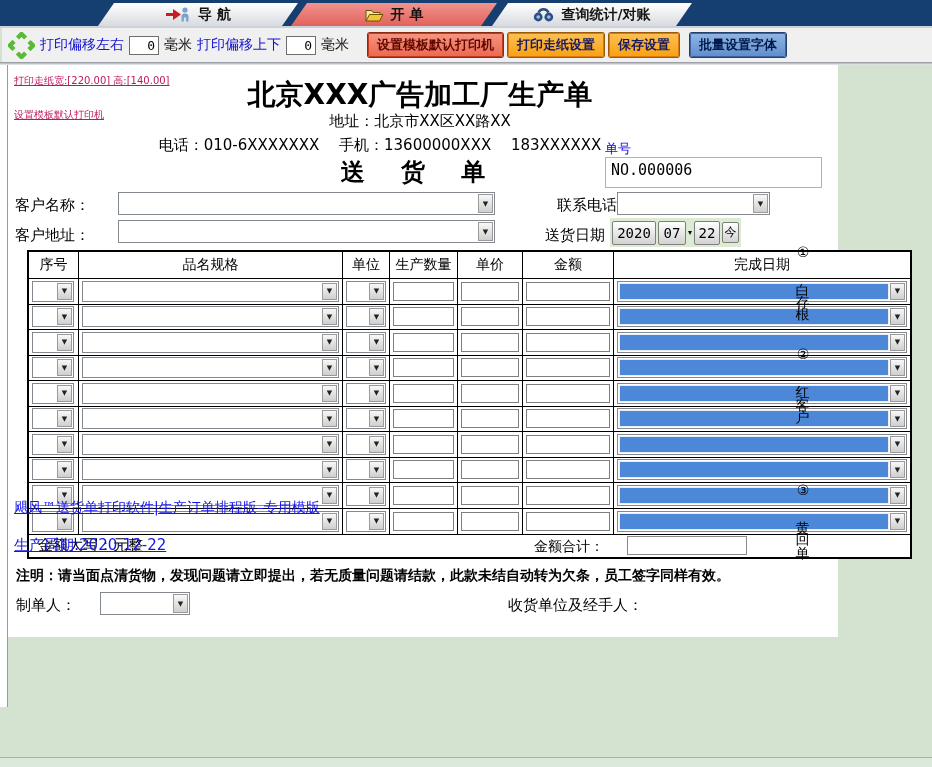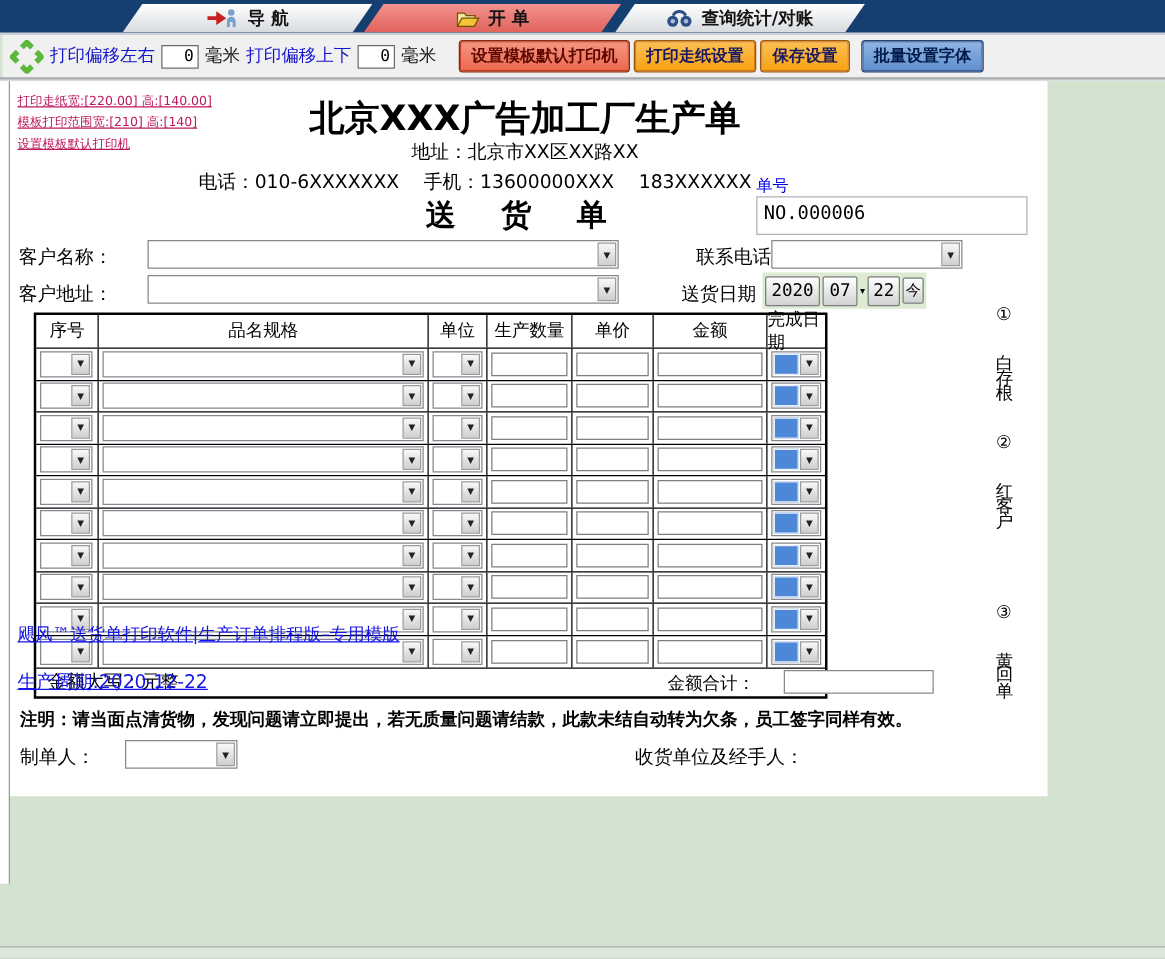--- a/index.html
+++ b/index.html
@@ -66,21 +66,21 @@
 
   
   .date-panel{position:absolute;left:610px;top:218px;width:131px;height:29px;background:#dcebd2;display:flex;align-items:center;gap:2px;padding:0 2px;box-sizing:border-box;}
   .date-btn{background:linear-gradient(#ffffff,#d2d2d2);border:1px solid #7e7e7e;border-radius:2px;
             font-family:"DejaVu Sans Mono",monospace;font-size:14px;height:24px;display:flex;align-items:center;justify-content:center;box-sizing:border-box;cursor:default;color:#000;}
   .db-year{width:44px;} .db-month{width:28px;} .db-day{width:26px;}
   .db-today{width:17px;height:21px;font-family:"DejaVu Sans",sans-serif;font-size:12px;}
   .date-arrow{font-size:8px;color:#000;}
 
   
-  #grid{position:absolute;left:27px;top:250px;width:635px;height:309px;border:2px solid #000;box-sizing:border-box;background:#fff;display:flex;flex-direction:column;}
+  #grid{position:absolute;left:27px;top:250px;width:885px;height:309px;border:2px solid #000;box-sizing:border-box;background:#fff;display:flex;flex-direction:column;}
   .grid-header{display:flex;height:27px;border-bottom:1px solid #000;box-sizing:border-box;flex:none;}
   .hcell{display:flex;align-items:center;justify-content:center;font-size:14px;color:#000;border-right:1px solid #000;box-sizing:border-box;}
   .c0{width:50px;flex:none;} .c1{width:264px;flex:none;} .c2{width:47px;flex:none;}
   .c3{width:68px;flex:none;} .c4{width:65px;flex:none;} .c5{width:91px;flex:none;}
   .c6{flex:1;border-right:none !important;}
   #grid-rows{flex:none;}
   .grid-row{display:flex;height:25.5px;border-bottom:1px solid #000;box-sizing:border-box;}
   .grid-row:last-child{border-bottom:none;}
   .cell{border-right:1px solid #000;box-sizing:border-box;display:flex;align-items:center;padding:0 3px;}
   .cell .combo{height:21px;}
@@ -161,21 +161,20 @@
     <div class="btn btn-orange">保存设置</div>
     <div class="btn btn-blue">批量设置字体</div>
   </div>
   <div class="divider"></div>
 
   <div class="leftstrip"></div>
   <div class="panel"></div>
   <div class="bottom-band"></div>
 
   <a class="tpl-link" id="tpl1">打印走纸宽:[220.00] 高:[140.00]</a>
-  <a class="tpl-link" id="tpl2">模板打印范围宽:[210] 高:[140]</a>
   <a class="tpl-link" id="tpl3">设置模板默认打印机</a>
 
   <div class="doc-title">北京XXX广告加工厂生产单</div>
   <div class="doc-address">地址：北京市XX区XX路XX</div>
   <div class="doc-phone">电话：010-6XXXXXXX　 手机：13600000XXX 　183XXXXXX</div>
   <div class="doc-type">送 货 单</div>
   <div class="order-label">单号</div>
   <div class="order-box">NO.000006</div>
 
   <div class="flabel" id="lbl-custname">客户名称：</div>

